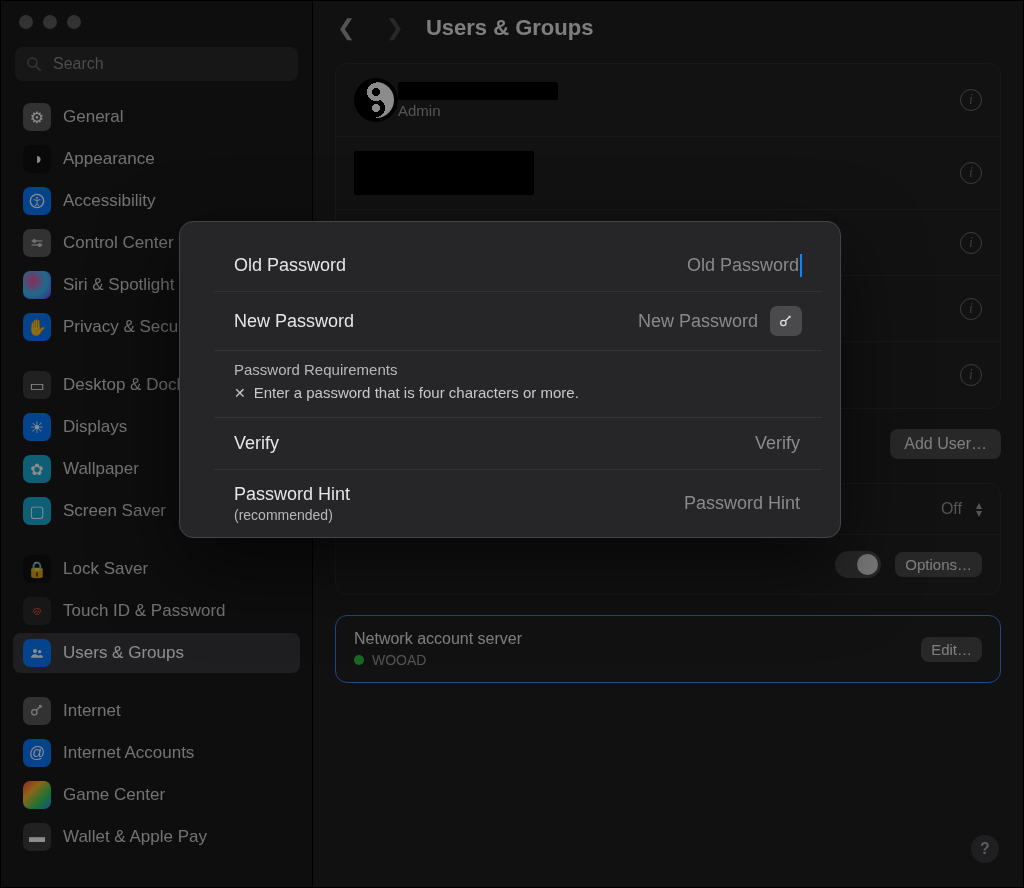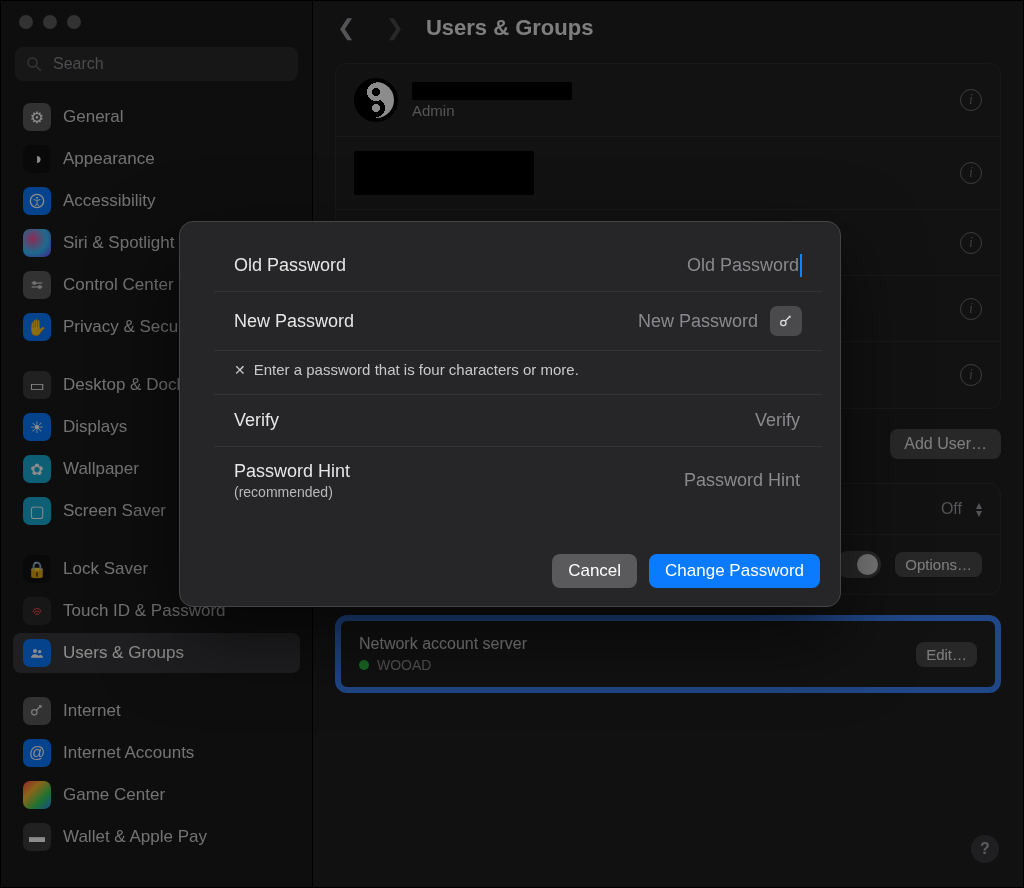--- a/index.html
+++ b/index.html
@@ -121,21 +121,21 @@
   .nav-arrows .disabled{opacity:.35;cursor:default;}
   .page-title{font-size:22px;font-weight:700;}
   .content{
     margin:12px 22px 0 22px;
     border:1px solid #2e2e30;
     border-radius:12px;
     padding:0;
     background:#222224;
   }
   .user-row{
-    display:flex;align-items:center;gap:14px;
+    display:flex;align-items:center;
     padding:14px 18px;
     border-bottom:1px solid #2e2e30;
     position:relative;
   }
   .user-row:last-of-type{border-bottom:none;}
   .avatar{
     width:44px;height:44px;border-radius:50%;
     background:#555;display:flex;align-items:center;justify-content:center;
     font-size:28px;
   }
@@ -181,21 +181,21 @@
   .settings-row:last-child{border-bottom:none;}
   .settings-right{display:flex;align-items:center;gap:14px;color:var(--text-dim);}
   .toggle{
     width:46px;height:27px;border-radius:14px;background:#4a4a4c;position:relative;
   }
   .toggle::after{content:"";position:absolute;right:3px;top:3px;width:21px;height:21px;border-radius:50%;background:#ddd;}
   .updown{font-size:12px;line-height:8px;color:var(--text-dim);display:flex;flex-direction:column;}
   .net-row{
     margin:20px 22px 0 22px;
     display:flex;align-items:center;justify-content:space-between;
-    padding:14px 18px;background:#222224;border:6px solid #3b82f6;border-radius:12px;
+    padding:14px 18px;background:#222224;border:1px solid #3b82f6;border-radius:12px;
   }
   .net-left{display:flex;flex-direction:column;gap:4px;}
   .net-status{display:flex;align-items:center;gap:8px;color:var(--text-dim);font-size:14px;}
   .dot-green{width:10px;height:10px;border-radius:50%;background:#2fbf3f;}
   .help-btn{
     position:absolute;right:24px;bottom:24px;
     width:28px;height:28px;border-radius:50%;background:#3a3a3c;color:#aaa;
     display:flex;align-items:center;justify-content:center;font-weight:700;cursor:pointer;
   }
 
@@ -280,33 +280,33 @@
         <div class="side-icon ic-accessibility">
           <svg viewBox="0 0 24 24">
               <circle cx="12" cy="12" r="10" fill="none" stroke="#fff" stroke-width="2"></circle>
               <circle cx="12" cy="7" r="1.5" fill="#fff"></circle>
               <path d="M7 10l5 1 5-1M12 11v5m-3 4l3-4 3 4" stroke="#fff" stroke-width="1.5" fill="none"></path>
             </svg>
         </div>
         <span>Accessibility</span>
       </div>
       <div class="side-item">
-        <div class="side-icon ic-siri"></div>
-        <span>Siri &amp; Spotlight</span>
-      </div>
-      <div class="side-item">
         <div class="side-icon ic-control">
           <svg viewBox="0 0 24 24">
               <circle cx="8" cy="9" r="3" fill="#ccc"></circle>
               <circle cx="16" cy="15" r="3" fill="#ccc"></circle>
               <line x1="4" y1="9" x2="20" y2="9" stroke="#ccc" stroke-width="2"></line>
               <line x1="4" y1="15" x2="20" y2="15" stroke="#ccc" stroke-width="2"></line>
             </svg>
         </div>
         <span>Control Center</span>
+      </div>
+      <div class="side-item">
+        <div class="side-icon ic-siri"></div>
+        <span>Siri &amp; Spotlight</span>
       </div>
       <div class="side-item">
         <div class="side-icon ic-privacy">✋</div>
         <span>Privacy &amp; Security</span>
       </div>
 
       <div class="side-group-gap"></div>
 
       <div class="side-item">
         <div class="side-icon ic-desktop">▭</div>
@@ -463,34 +463,31 @@
         <input class="dlg-input" placeholder="New Password" style="">
         <div class="key-btn">
           <svg viewBox="0 0 24 24">
               <circle cx="8" cy="15" r="4" fill="none" stroke="#ddd" stroke-width="2"></circle>
               <path d="M11 12l7-7m-2 0h2v2" stroke="#ddd" stroke-width="2" fill="none"></path>
             </svg>
         </div>
       </div>
     </div>
     <div class="req-block">
+      <div class="req-title">Password Requirements</div>
       <div class="req-line">
         <span class="req-x">✕</span>
         <span>Enter a password that is four characters or more.</span>
       </div>
     </div>
     <div class="dlg-row">
       <span class="dlg-label">Verify</span>
       <input class="dlg-input" placeholder="Verify" style="">
     </div>
     <div class="dlg-row noborder">
       <div>
         <div class="dlg-label">Password Hint</div>
         <div class="dlg-sublabel">(recommended)</div>
       </div>
       <input class="dlg-input" placeholder="Password Hint" style="">
     </div>
   </div>
-  <div class="dlg-footer">
-    <button class="btn btn-secondary">Cancel</button>
-    <button class="btn btn-primary">Change Password</button>
-  </div>
 </div>
 
 </body></html>

